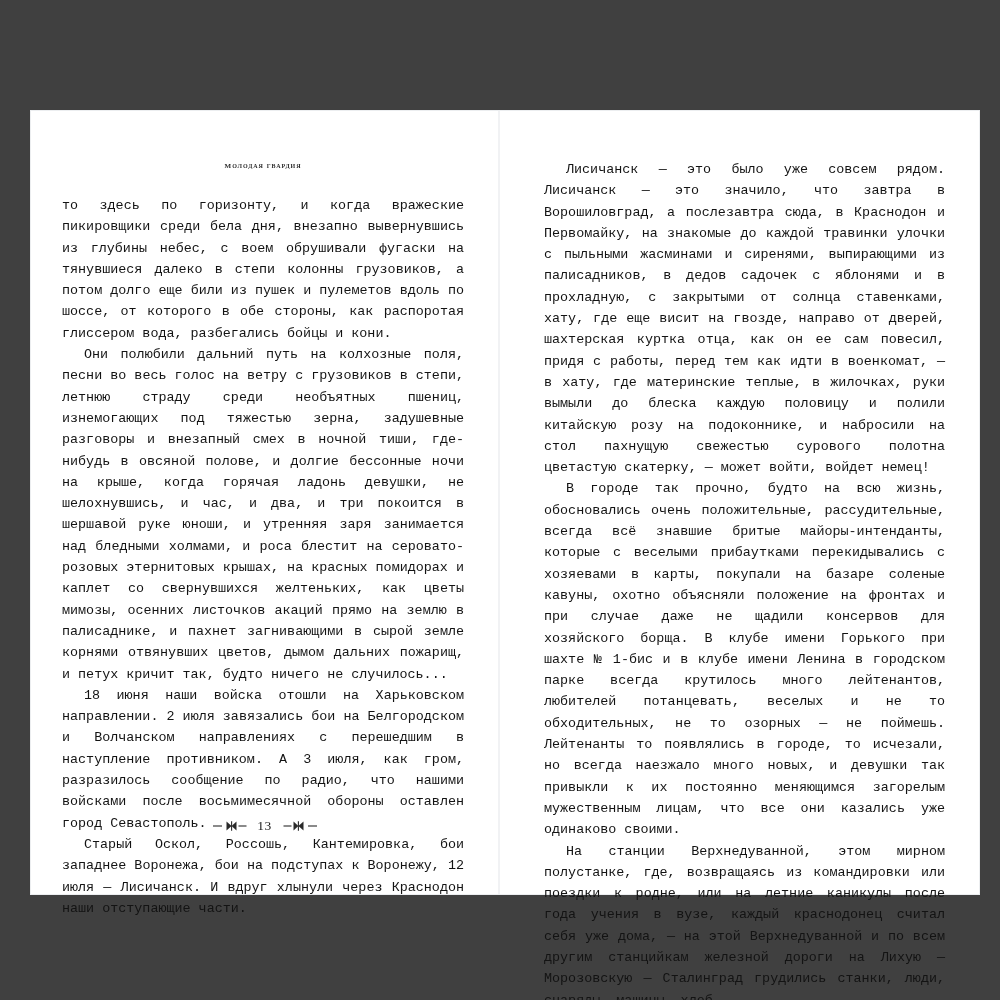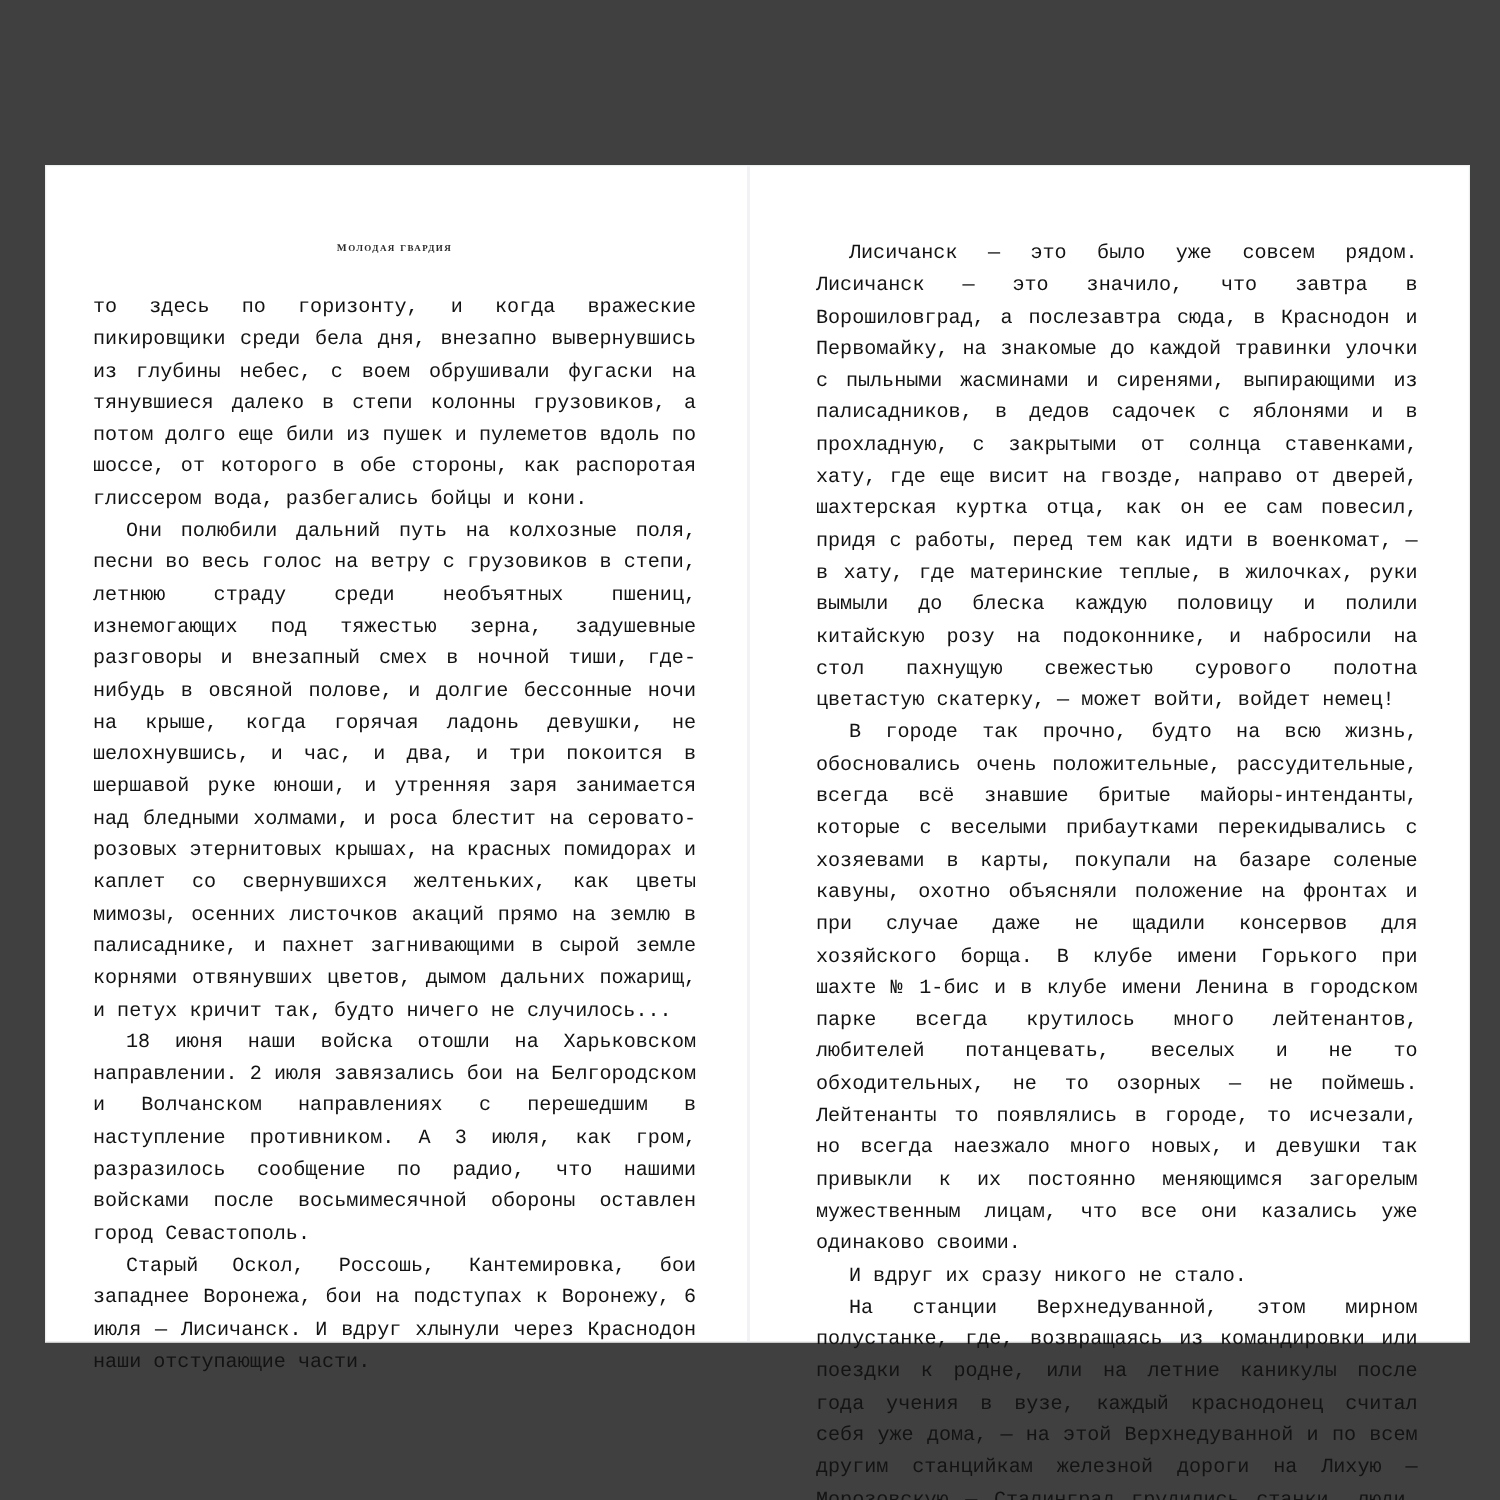--- a/index.html
+++ b/index.html
@@ -126,32 +126,52 @@
 <div class="spread-wrap">
   <div class="spread">
 
     <div class="page page-left">
       <div class="running-head">Молодая гвардия</div>
 
       <div class="body-text">
         <p class="cont">то здесь по горизонту, и когда вражеские пикировщики среди бела дня, внезапно вывернувшись из глубины небес, с воем обрушивали фугаски на тянувшиеся далеко в степи колонны грузовиков, а потом долго еще били из пушек и пулеметов вдоль по шоссе, от которого в обе стороны, как распоротая глиссером вода, разбегались бойцы и кони.</p>
         <p>Они полюбили дальний путь на колхозные поля, песни во весь голос на ветру с грузовиков в степи, летнюю страду среди необъятных пшениц, изнемогающих под тяжестью зерна, задушевные разговоры и внезапный смех в ночной тиши, где-нибудь в овсяной полове, и долгие бессонные ночи на крыше, когда горячая ладонь девушки, не шелохнувшись, и час, и два, и три покоится в шершавой руке юноши, и утренняя заря занимается над бледными холмами, и роса блестит на серовато-розовых этернитовых крышах, на красных помидорах и каплет со свернувшихся желтеньких, как цветы мимозы, осенних листочков акаций прямо на землю в палисаднике, и пахнет загнивающими в сырой земле корнями отвянувших цветов, дымом дальних пожарищ, и петух кричит так, будто ничего не случилось...</p>
         <p>18 июня наши войска отошли на Харьковском направлении. 2 июля завязались бои на Белгородском и Волчанском направлениях с перешедшим в наступление противником. А 3 июля, как гром, разразилось сообщение по радио, что нашими войсками после восьмимесячной обороны оставлен город Севастополь.</p>
-        <p>Старый Оскол, Россошь, Кантемировка, бои западнее Воронежа, бои на подступах к Воронежу, 6 июля — Лисичанск. И вдруг хлынули через Краснодон наши отступающие части.</p>
+        <p>Старый Оскол, Россошь, Кантемировка, бои западнее Воронежа, бои на подступах к Воронежу, 12 июля — Лисичанск. И вдруг хлынули через Краснодон наши отступающие части.</p>
       </div>
 
+      <div class="folio">
+        <span class="orn">
+          <svg width="34" height="10" viewBox="0 0 34 10" aria-hidden="true">
+            <path d="M0 5 h9" stroke="#2a2a2a" stroke-width="1.1" fill="none"></path>
+            <path d="M13.5 0.6 L18.6 5 L13.5 9.4 Z" fill="#2a2a2a"></path>
+            <path d="M23.5 0.6 L18.6 5 L23.5 9.4 Z" fill="#2a2a2a"></path>
+            <path d="M18.6 0.2 v9.6" stroke="#2a2a2a" stroke-width="1.1"></path>
+            <path d="M25.5 5 h8" stroke="#2a2a2a" stroke-width="1.1" fill="none"></path>
+          </svg>
+        </span>
+        <span class="num">13</span>
+        <span class="orn">
+          <svg width="34" height="10" viewBox="0 0 34 10" aria-hidden="true">
+            <path d="M0.5 5 h8" stroke="#2a2a2a" stroke-width="1.1" fill="none"></path>
+            <path d="M20.5 0.6 L15.4 5 L20.5 9.4 Z" fill="#2a2a2a"></path>
+            <path d="M10.5 0.6 L15.4 5 L10.5 9.4 Z" fill="#2a2a2a"></path>
+            <path d="M15.4 0.2 v9.6" stroke="#2a2a2a" stroke-width="1.1"></path>
+            <path d="M25 5 h9" stroke="#2a2a2a" stroke-width="1.1" fill="none"></path>
+          </svg>
+        </span>
+      </div>
     </div>
 
     <div class="gutter"></div>
 
     <div class="page page-right">
 
       <div class="body-text">
         <p>Лисичанск — это было уже совсем рядом. Лисичанск — это значило, что завтра в Ворошиловград, а послезавтра сюда, в Краснодон и Первомайку, на знакомые до каждой травинки улочки с пыльными жасминами и сиренями, выпирающими из палисадников, в дедов садочек с яблонями и в прохладную, с закрытыми от солнца ставенками, хату, где еще висит на гвозде, направо от дверей, шахтерская куртка отца, как он ее сам повесил, придя с работы, перед тем как идти в военкомат, — в хату, где материнские теплые, в жилочках, руки вымыли до блеска каждую половицу и полили китайскую розу на подоконнике, и набросили на стол пахнущую свежестью сурового полотна цветастую скатерку, — может войти, войдет немец!</p>
         <p>В городе так прочно, будто на всю жизнь, обосновались очень положительные, рассудительные, всегда всё знавшие бритые майоры-интенданты, которые с веселыми прибаутками перекидывались с хозяевами в карты, покупали на базаре соленые кавуны, охотно объясняли положение на фронтах и при случае даже не щадили консервов для хозяйского борща. В клубе имени Горького при шахте № 1-бис и в клубе имени Ленина в городском парке всегда крутилось много лейтенантов, любителей потанцевать, веселых и не то обходительных, не то озорных — не поймешь. Лейтенанты то появлялись в городе, то исчезали, но всегда наезжало много новых, и девушки так привыкли к их постоянно меняющимся загорелым мужественным лицам, что все они казались уже одинаково своими.</p>
-        <p>И вдруг их сразу никого не стало.</p>
         <p>На станции Верхнедуванной, этом мирном полустанке, где, возвращаясь из командировки или поездки к родне, или на летние каникулы после года учения в вузе, каждый краснодонец считал себя уже дома, — на этой Верхнедуванной и по всем другим станцийкам железной дороги на Лихую — Морозовскую — Сталинград грудились станки, люди, снаряды, машины, хлеб.</p>
       </div>
 
     </div>
 
   </div>
 </div>
 
 </body></html>

